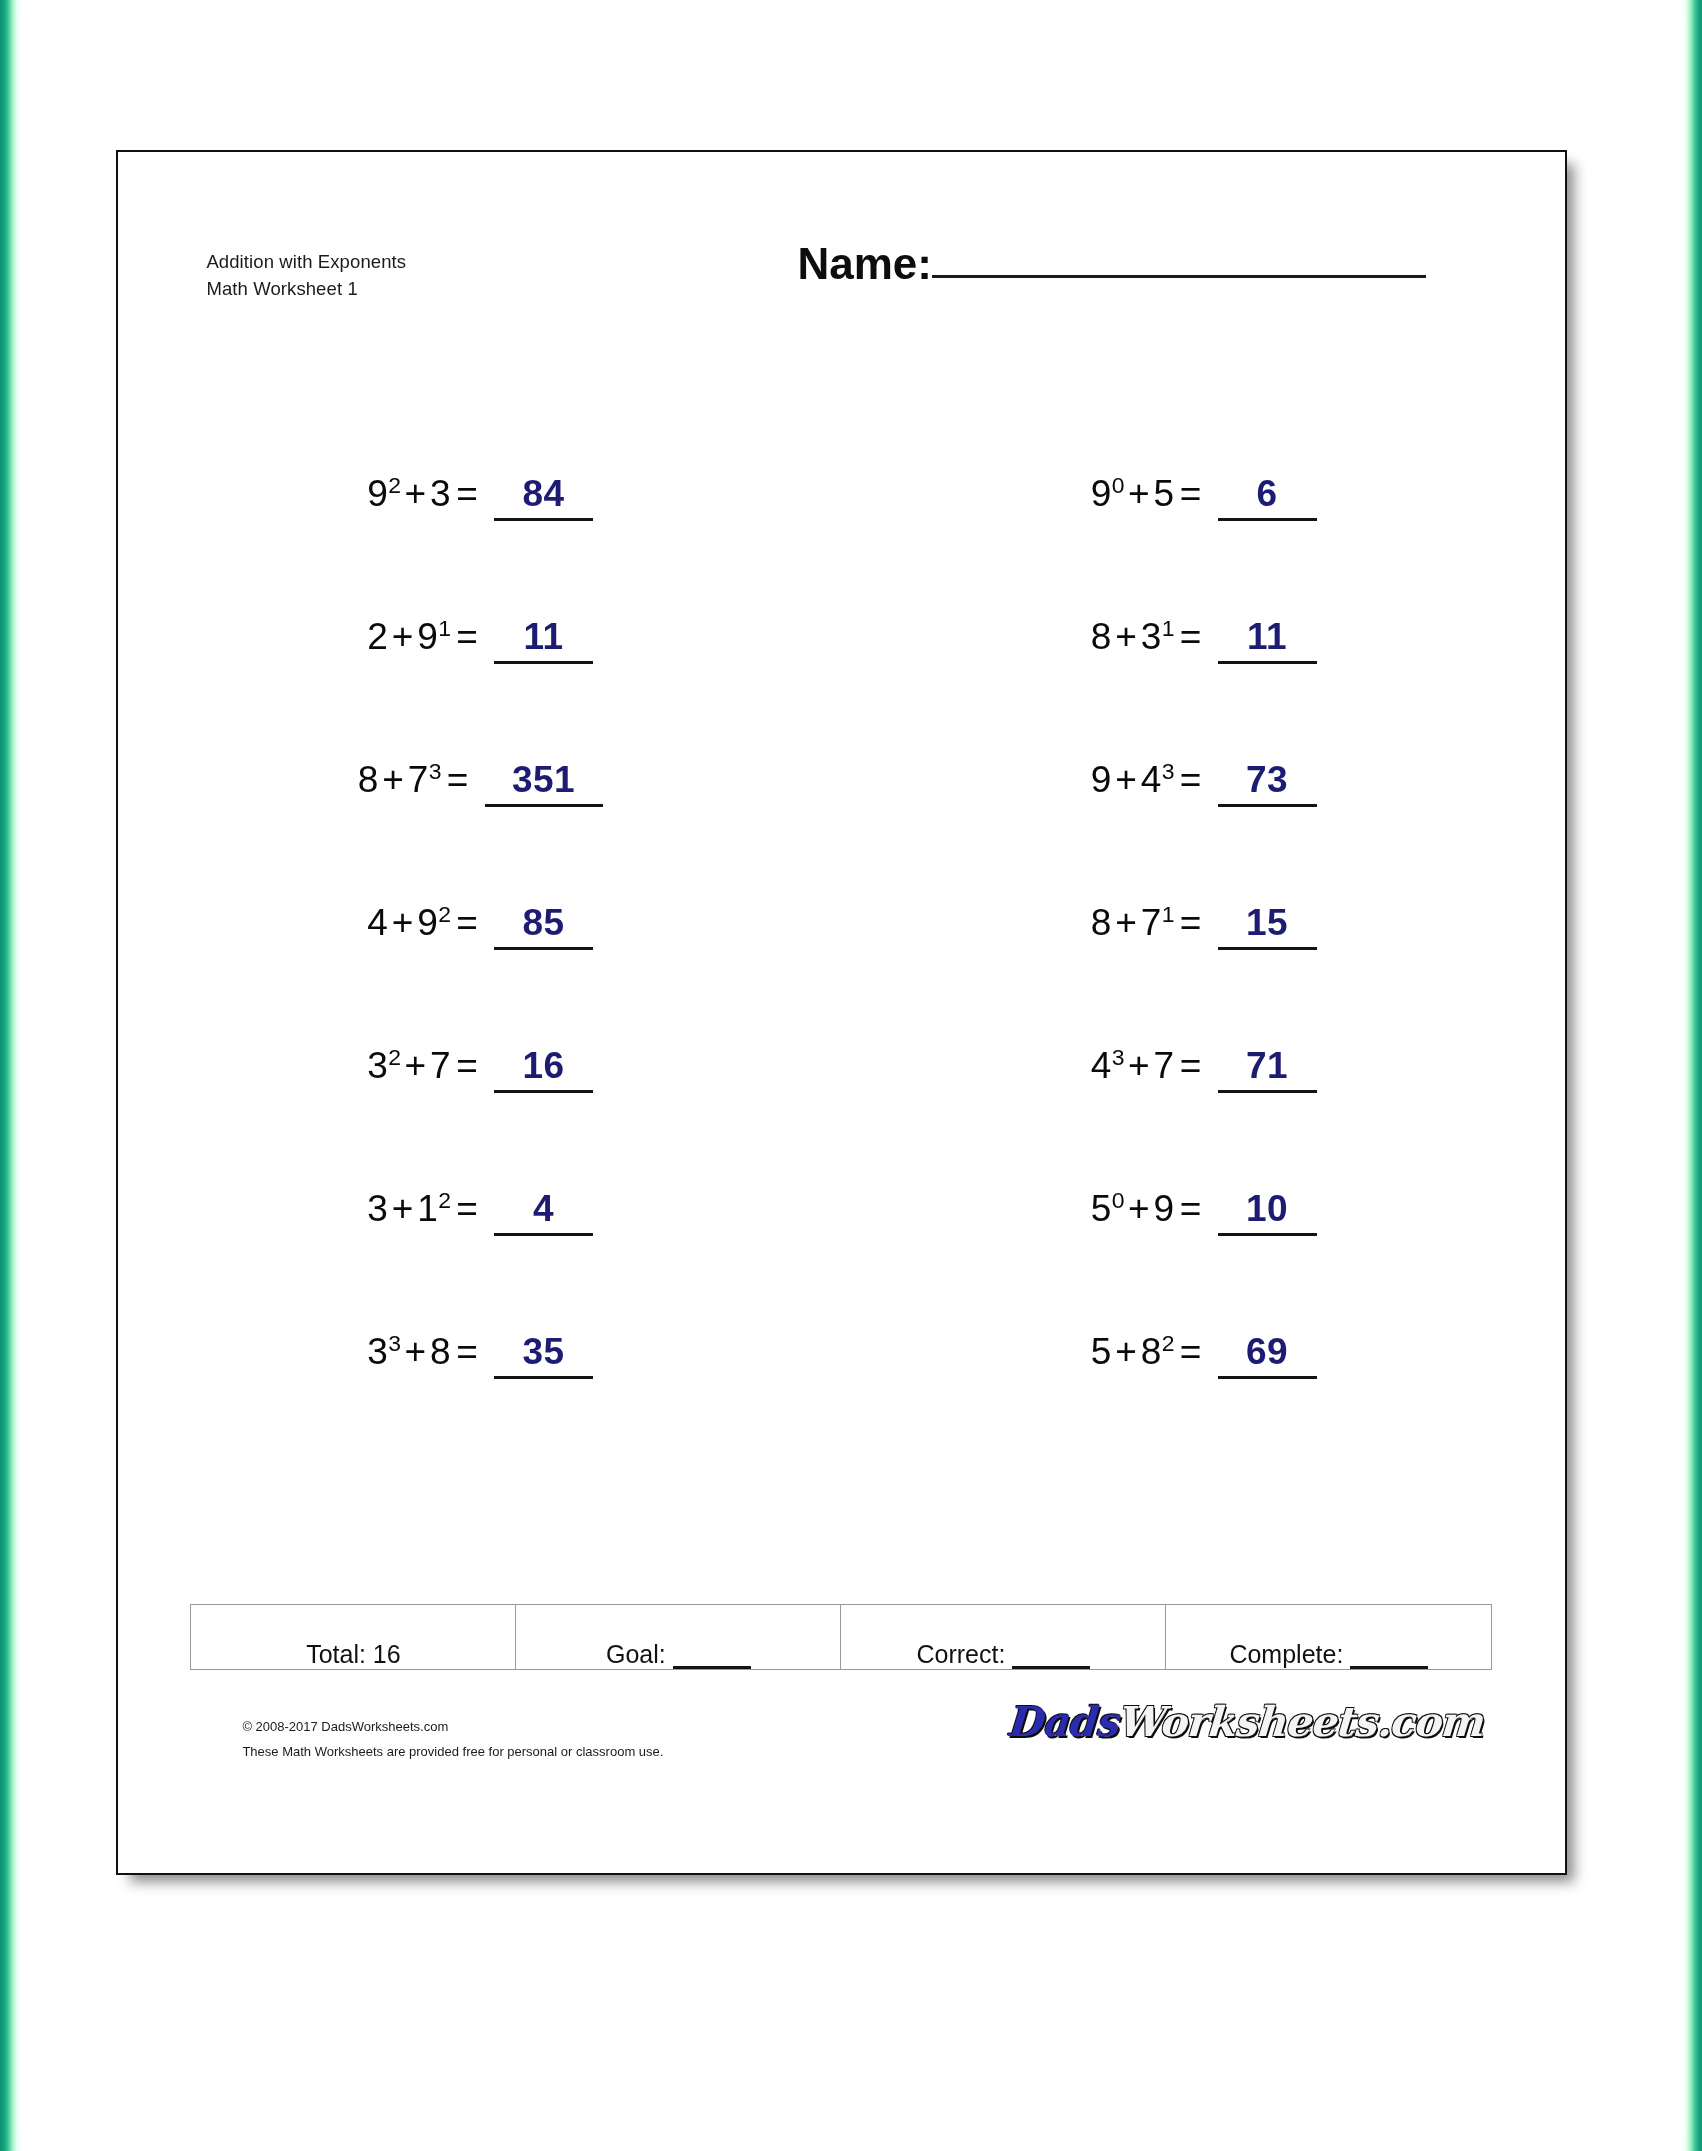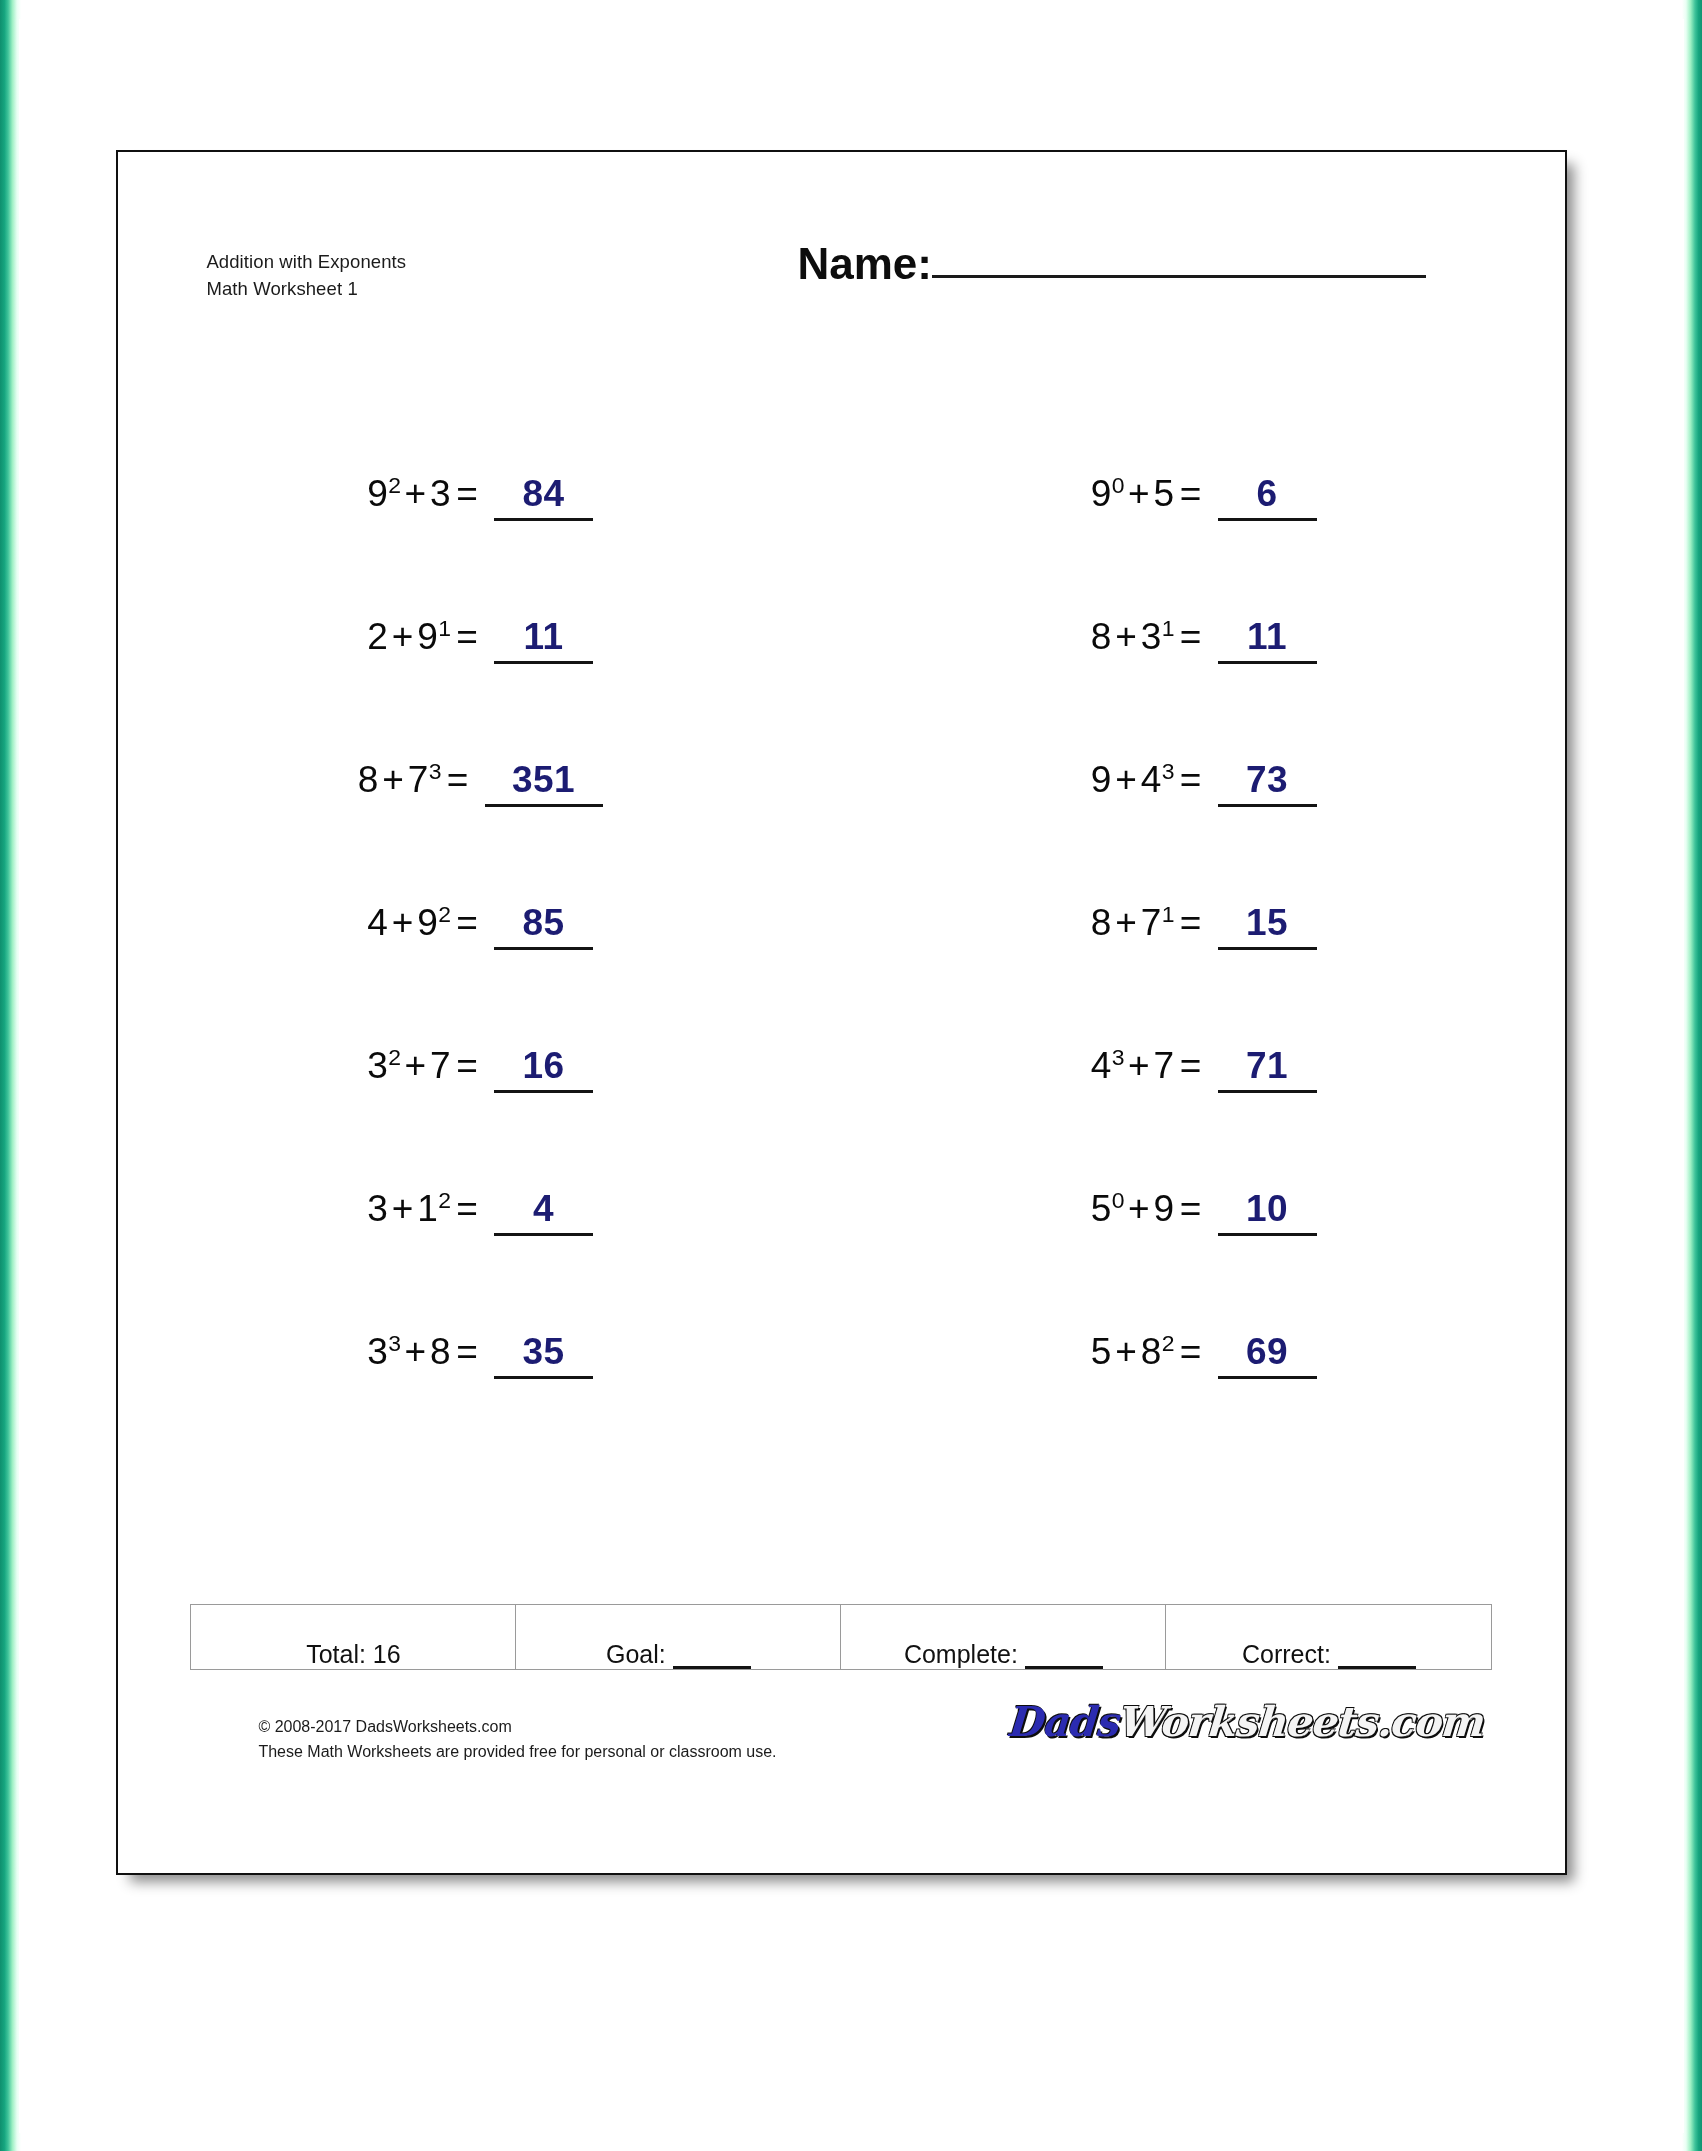--- a/index.html
+++ b/index.html
@@ -165,23 +165,23 @@
   
   #footer {
     position: absolute;
     left: 0;
     bottom: 78px;
     width: 100%;
     height: 97px;
   }
   #copyright {
     position: absolute;
-    left: 140px;
+    left: 124px;
     top: 16px;
-    font-size: 16px;
+    font-size: 13px;
     line-height: 25px;
     color: #1b1b1b;
   }
   #copyright .line2 { display: block; }
 
   #logo {
     position: absolute;
     right: 81px;
     top: 0px;
     font-family: "DejaVu Serif", serif;
@@ -269,25 +269,25 @@
 
       <div id="score-bar">
           <div class="score-cell">
             <span>Total: 16</span>
           </div>
           <div class="score-cell">
             <span>Goal:</span>
             <span class="score-blank"></span>
           </div>
           <div class="score-cell">
+            <span>Correct:</span>
+            <span class="score-blank"></span>
+          </div>
+          <div class="score-cell">
             <span>Complete:</span>
-            <span class="score-blank"></span>
-          </div>
-          <div class="score-cell">
-            <span>Correct:</span>
             <span class="score-blank"></span>
           </div>
         </div>
 
       <div id="footer">
         <div id="copyright">
           <span>© 2008-2017 DadsWorksheets.com</span>
           <span class="line2">These Math Worksheets are provided free for personal or classroom use.</span>
         </div>
         <div id="logo">

